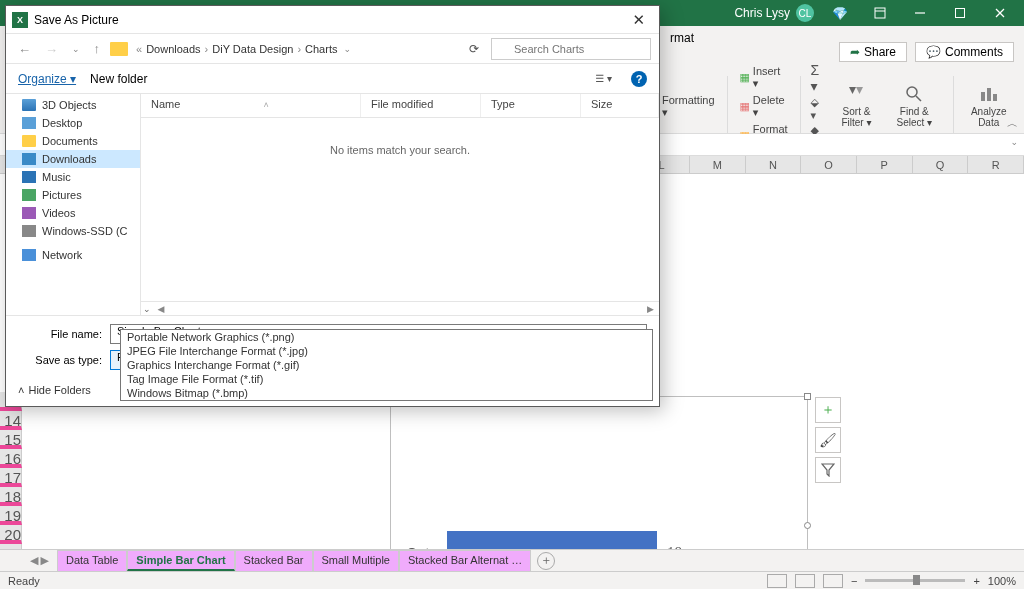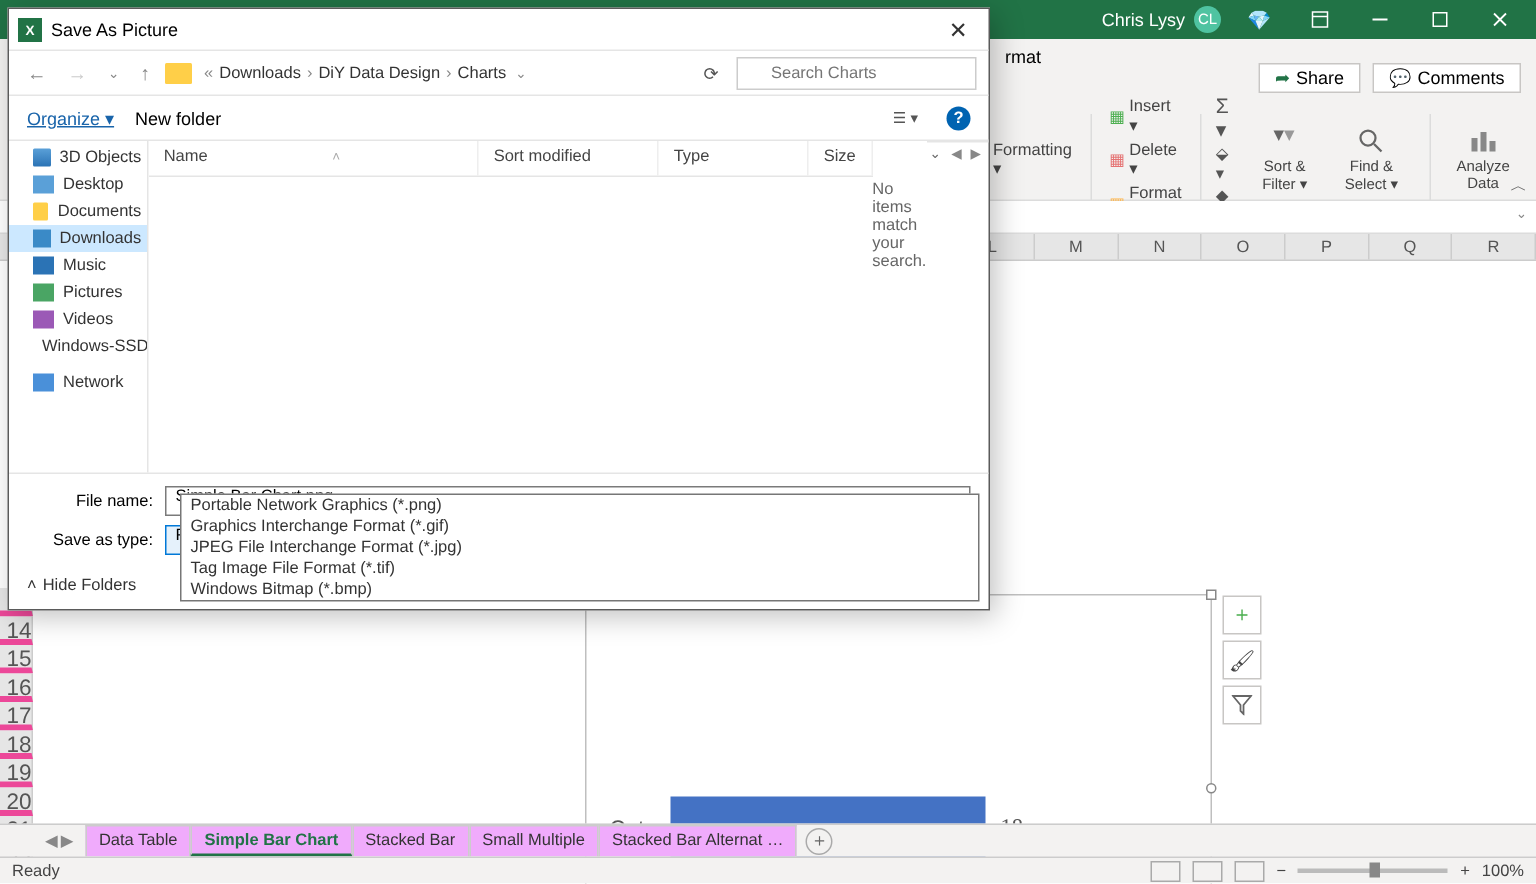--- a/index.html
+++ b/index.html
@@ -88,21 +88,21 @@
 .dlg-toolbar .org { color: #1964aa; text-decoration: underline; }
 .dlg-toolbar .spacer { flex: 1; }
 .dlg-toolbar .viewdd { font-size: 10px; color: #555; padding: 2px 4px; border: 1px solid transparent; }
 .dlg-toolbar .help { width: 16px; height: 16px; border-radius: 50%; background: #0063b1; color: #fff; display: inline-flex; align-items: center; justify-content: center; font-size: 11px; font-weight: bold; }
 .dlg-body { flex: 1; display: flex; min-height: 0; }
 .dlg-tree { width: 135px; border-right: 1px solid #e5e5e5; overflow-y: auto; padding: 2px 0; font-size: 11px; }
 .dlg-tree .ti { display: flex; align-items: center; gap: 6px; padding: 3px 4px 3px 16px; color: #333; white-space: nowrap; }
 .dlg-tree .ti.sel { background: #cce8ff; }
 .dlg-tree .ti .ico { width: 14px; height: 12px; display: inline-block; }
 .dlg-tree .sep-blank { height: 6px; }
-.dlg-list { flex: 1; position: relative; display: flex; flex-direction: row; }
+.dlg-list { flex: 1; position: relative; display: flex; flex-direction: column; }
 .dlg-list .hdr { height: 24px; display: flex; border-bottom: 1px solid #e5e5e5; font-size: 11px; color: #444; }
 .dlg-list .hdr .colh { padding: 4px 10px; border-right: 1px solid #eee; }
 .dlg-list .empty { flex: 1; display: flex; align-items: flex-start; justify-content: center; padding-top: 26px; color: #666; font-size: 11px; }
 .dlg-list .hscroll { height: 14px; border-top: 1px solid #e5e5e5; display: flex; align-items: center; padding: 0 2px; }
 .dlg-list .hscroll .sarrow { font-size: 9px; color: #888; padding: 0 3px; }
 .dlg-list .hscroll .strack { flex: 1; height: 10px; }
 .dlg-bottom { border-top: 1px solid #e5e5e5; padding: 8px 12px; }
 .dlg-bottom .row { display: flex; align-items: center; gap: 8px; margin-bottom: 6px; }
 .dlg-bottom .lbl { width: 84px; text-align: right; font-size: 11px; }
 .dlg-bottom .combo { flex: 1; height: 20px; border: 1px solid #7a7a7a; padding: 0 20px 0 6px; font-size: 11px; position: relative; background: #fff; }
@@ -395,21 +395,21 @@
         </div>
         <div class="sep-blank"></div>
         <div class="ti">
           <span class="ico ico-net"></span>
           <span>Network</span>
         </div>
       </div>
     <div class="dlg-list">
       <div class="hdr">
         <div class="colh" style="width:220px"><span>Name</span> <span style="color:#aaa;font-size:9px;margin-left:80px">˄</span></div>
-        <div class="colh" style="width:120px">Sort modified</div>
+        <div class="colh" style="width:120px">File modified</div>
         <div class="colh" style="width:100px">Type</div>
         <div class="colh" style="flex:1">Size</div>
       </div>
       <div class="empty">No items match your search.</div>
       <div class="hscroll">
         <span style="font-size:9px;color:#666;margin-right:4px">⌄</span>
         <span class="sarrow">◀</span>
         <div class="strack"></div>
         <span class="sarrow">▶</span>
       </div>
@@ -433,18 +433,18 @@
   </div>
   <div class="dlg-footer">
     <span class="hide-folders">
       <span>˄</span>
       <span>Hide Folders</span>
     </span>
   </div>
 
   <div class="type-dropdown" id="type-dd">
       <div class="opt ">Portable Network Graphics (*.png)</div>
+      <div class="opt ">JPEG File Interchange Format (*.jpg)</div>
       <div class="opt ">Graphics Interchange Format (*.gif)</div>
-      <div class="opt ">JPEG File Interchange Format (*.jpg)</div>
       <div class="opt ">Tag Image File Format (*.tif)</div>
       <div class="opt ">Windows Bitmap (*.bmp)</div>
     </div>
 </div>
 
 </body></html>

